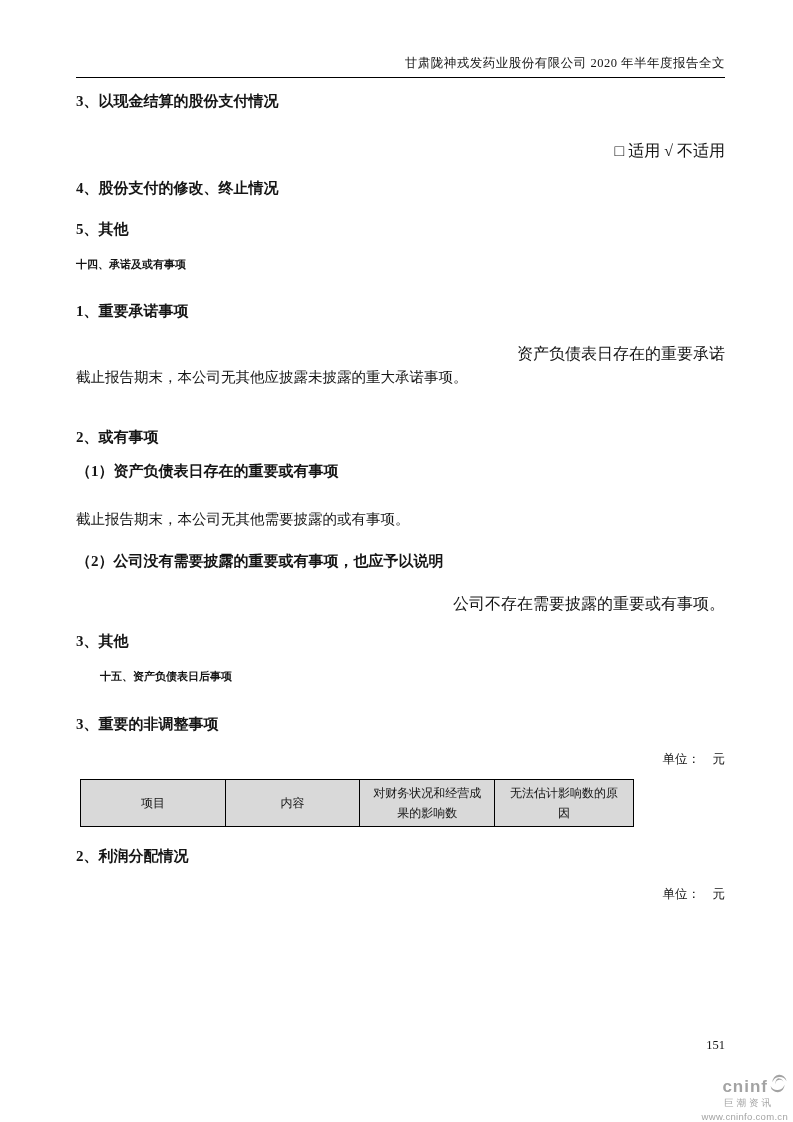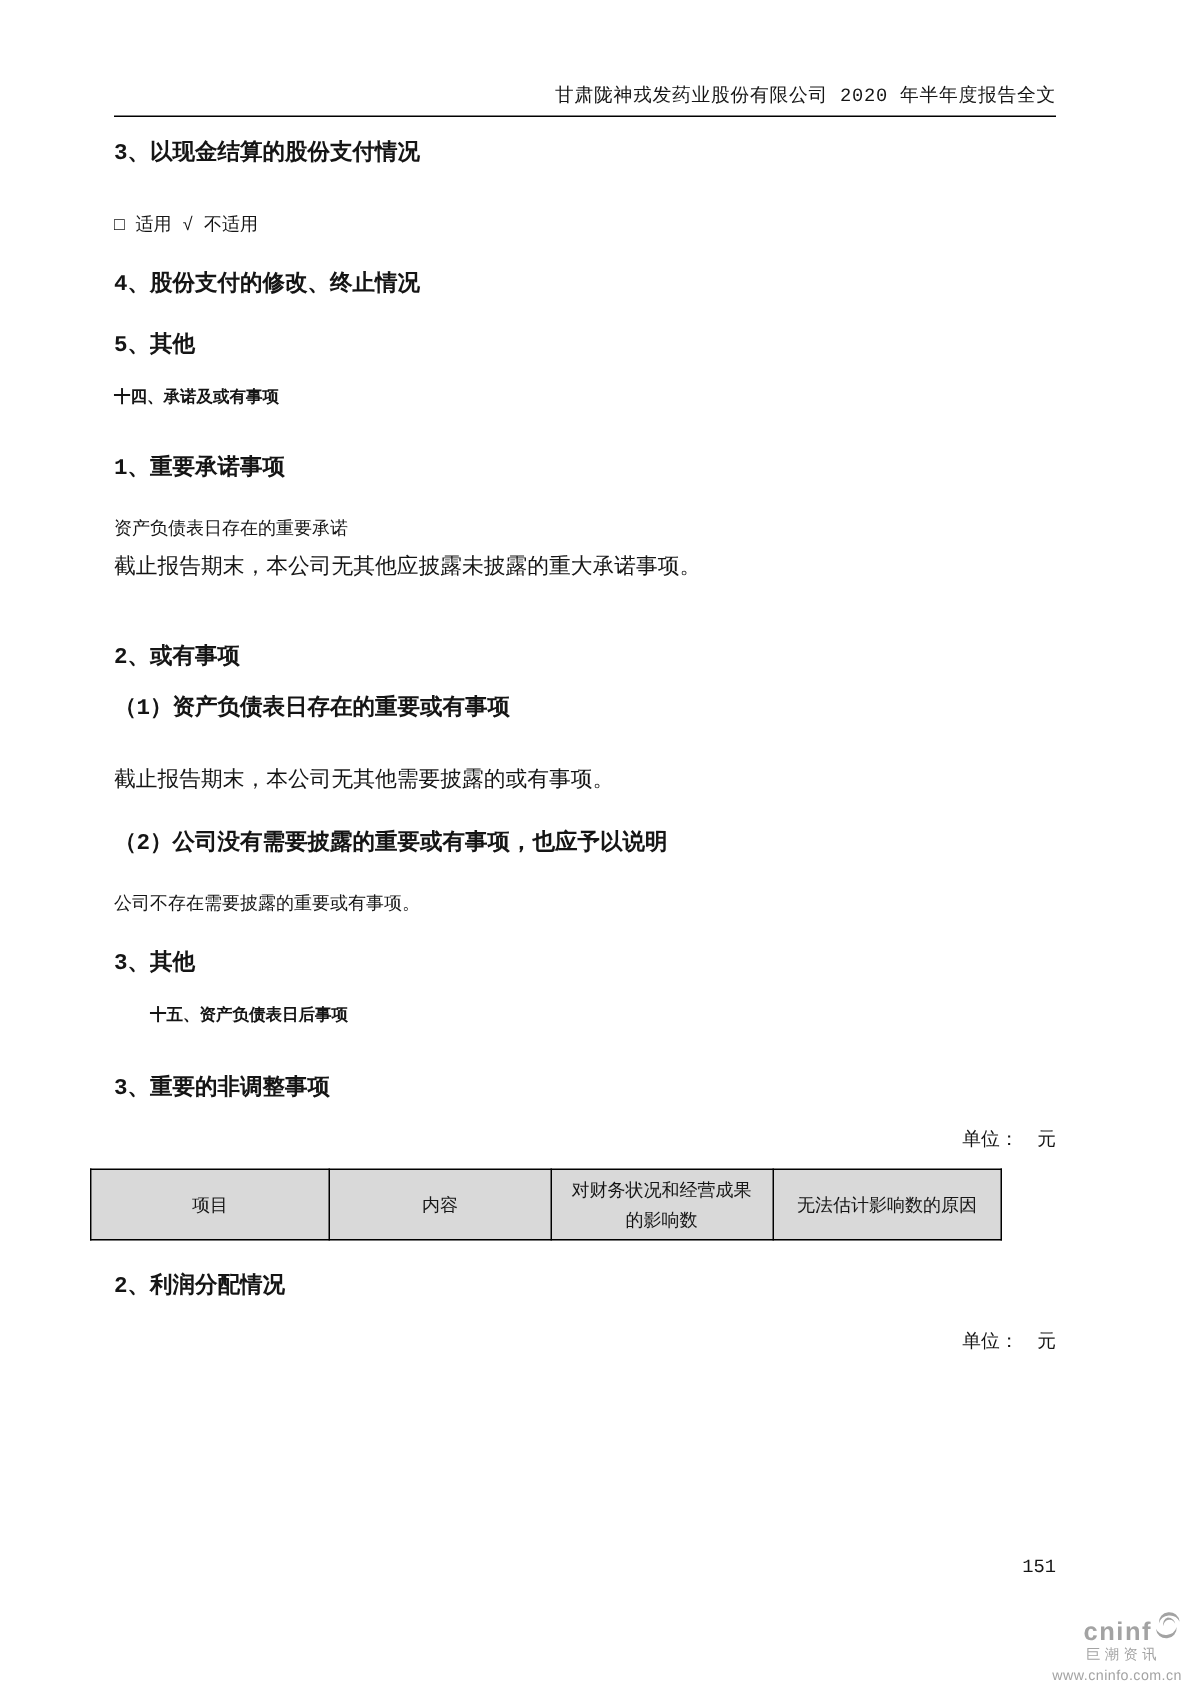--- a/index.html
+++ b/index.html
@@ -6,29 +6,29 @@
   .page {
     position: relative;
     width: 793px;
     height: 1122px;
     margin: 0 auto;
     background: #ffffff;
     font-family: "Liberation Serif", "DejaVu Serif", serif;
     color: #151515;
     overflow: hidden;
   }
-  .abs { position: absolute; left: 76px; right: 89px; font-family: Liberation Mono, monospace; }
+  .abs { position: absolute; left: 76px; right: 68px; }
 
   .doc-header { top: 55px; font-size: 12.5px; text-align: right; letter-spacing: 0.5px; }
   .doc-header-rule { top: 77px; border-top: 1.5px solid #000; height: 0; }
 
   .h-sub { font-weight: bold; font-size: 15px; }
   .h-chapter { font-weight: bold; font-size: 11px; }
   .body-lg { font-size: 14.5px; }
-  .body-sm { font-size: 12px; }
+  .body-sm { font-size: 16px; text-align: right; }
   .unit-label { font-size: 12.5px; text-align: right; white-space: pre; }
 
   .t-sec3 { top: 92px; }
   .t-applicability { top: 141px; }
   .t-sec4 { top: 179px; }
   .t-sec5 { top: 220px; }
   .t-ch14 { top: 257px; }
   .t-14-1 { top: 302px; }
   .t-14-1-note { top: 344px; }
   .t-14-1-body { top: 368px; }
@@ -39,23 +39,23 @@
   .t-14-2-2-body { top: 594px; }
   .t-14-3 { top: 632px; }
   .t-ch15 { top: 669px; margin-left: 24px; }
   .t-15-1 { top: 715px; }
   .t-unit1 { top: 751px; }
   .t-15-2 { top: 847px; }
   .t-unit2 { top: 886px; }
 
   .events-table {
     position: absolute;
-    left: 60px;
+    left: 80px;
     top: 779px;
-    width: 608px;
+    width: 554px;
     border-collapse: collapse;
     table-layout: fixed;
   }
   .events-table th {
     border: 1px solid #000;
     background: var(--table-header-bg, #d9d9d9);
     font-weight: normal;
     font-size: 12px;
     text-align: center;
     vertical-align: middle;

